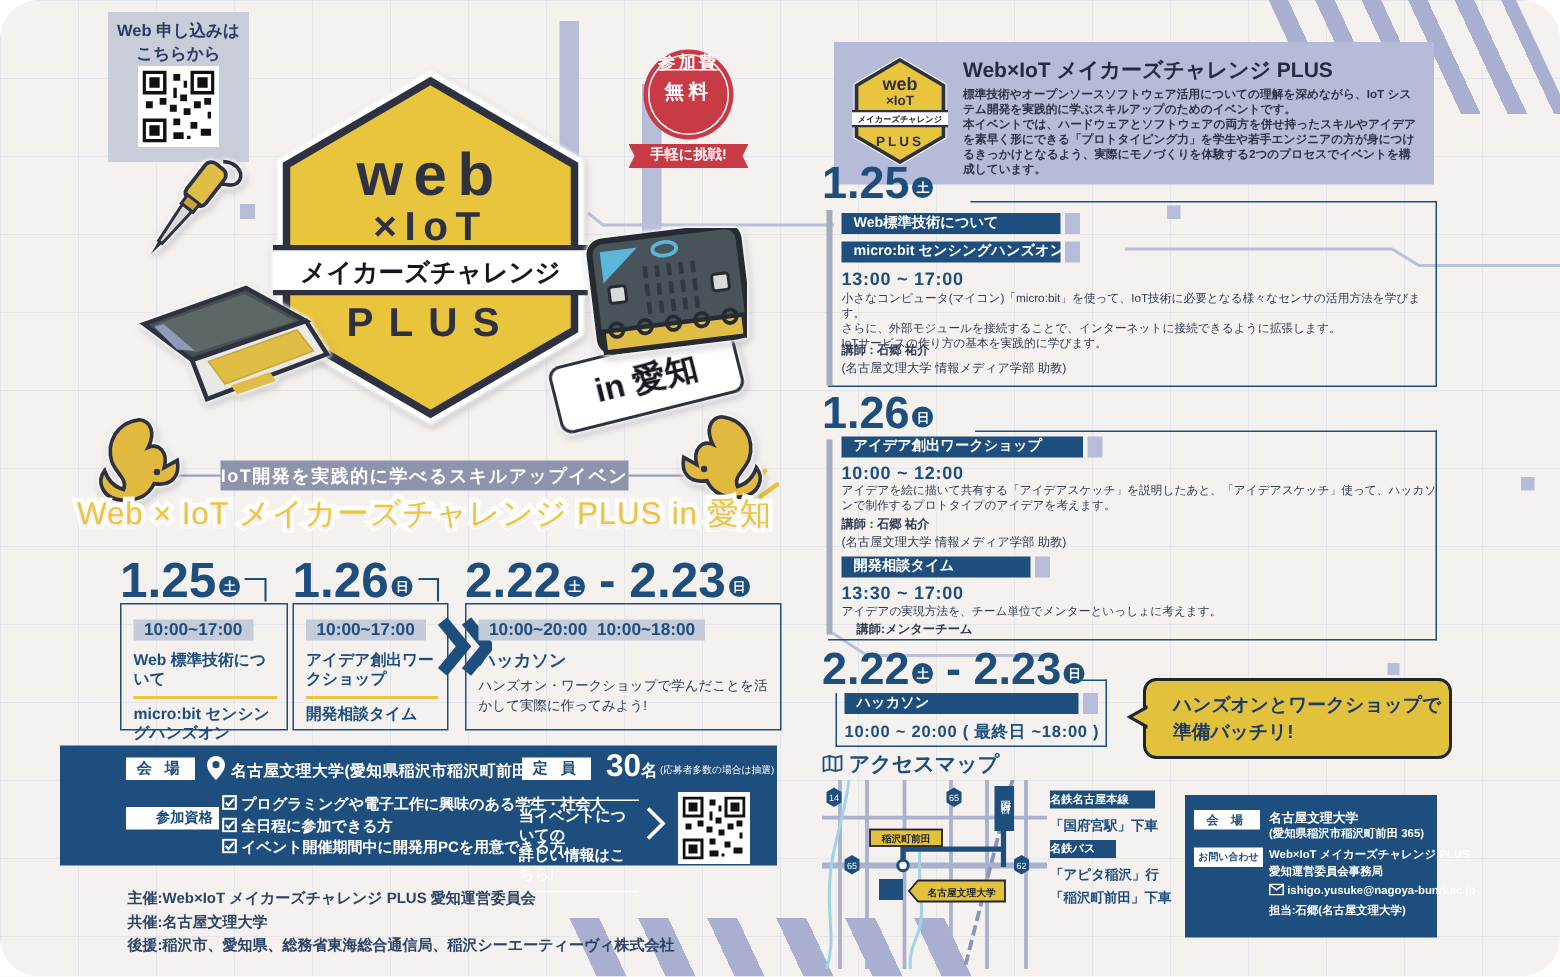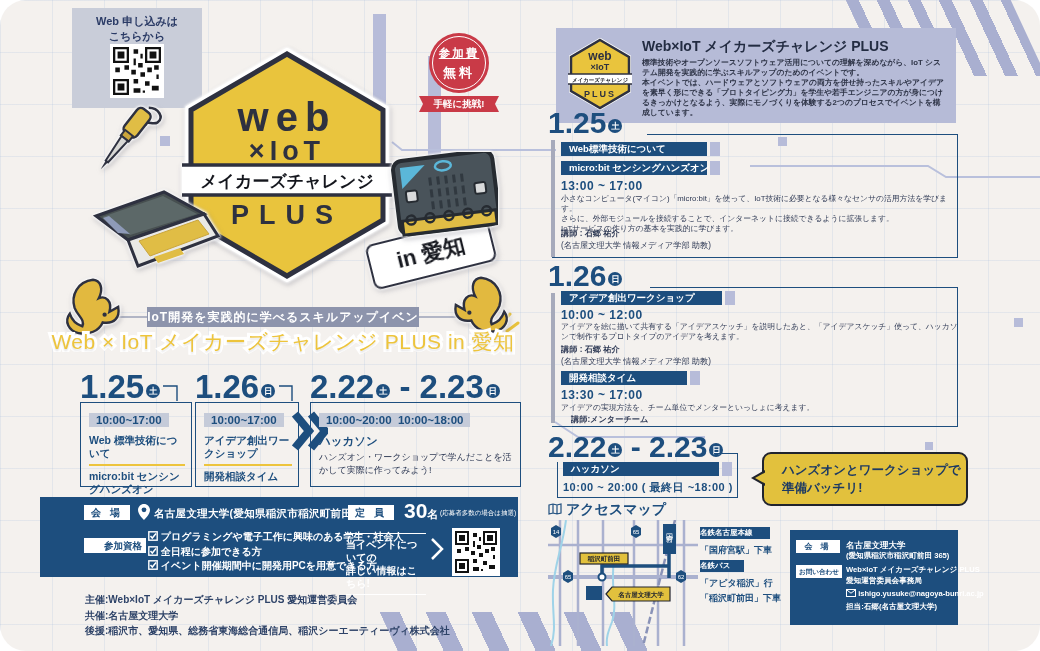--- a/index.html
+++ b/index.html
@@ -6,26 +6,26 @@
   body{font-family:"Liberation Sans","DejaVu Sans",sans-serif;}
   .poster{position:relative;width:1040px;height:651px;background:#f4f1ee;border-radius:26px;overflow:hidden;
     background-image:
       linear-gradient(to right, rgba(176,195,224,0.25) 1px, transparent 1px),
       linear-gradient(to bottom, rgba(176,195,224,0.25) 1px, transparent 1px);
     background-size:52px 52px;}
   .abs{position:absolute;}
   .sq{position:absolute;background:#b7bcd9;}
   .vbar{position:absolute;background:#b7bcd9;width:13px;}
   .stripes{position:absolute;transform:skewX(25deg);background:repeating-linear-gradient(90deg,#a9afd0 0 13px,transparent 13px 31px);}
-  .qrbox{position:absolute;left:72px;top:8px;width:130px;height:100px;background:#c9cdd9;text-align:center;}
+  .qrbox{position:absolute;left:72px;top:8px;width:94px;height:100px;background:#c9cdd9;text-align:center;}
   .qrbox .t{font-size:11px;font-weight:bold;color:#2b3b66;line-height:15px;margin-top:6px;}
   .qrw{background:#fff;display:inline-block;padding:3px;line-height:0;}
   .feecircle{position:absolute;left:429px;top:33px;width:60px;height:60px;border-radius:50%;background:#c93a47;color:#fff;text-align:center;}
   .feecircle::after{content:"";position:absolute;left:3px;top:3px;right:3px;bottom:3px;border:1.4px solid #fff;border-radius:50%;}
-  .feecircle .l1{font-size:11.5px;font-weight:bold;letter-spacing:2px;margin-top:13px;text-decoration:underline;}
+  .feecircle .l1{font-size:11.5px;font-weight:bold;letter-spacing:2px;margin-top:1px;text-decoration:underline;}
   .feecircle .l2{font-size:13px;font-weight:bold;letter-spacing:3px;margin-top:3px;}
   .ribbon{position:absolute;left:419px;top:96px;width:80px;height:16px;background:#c93a47;color:#fff;font-size:9.5px;font-weight:bold;
     text-align:center;line-height:16px;clip-path:polygon(0 0,100% 0,95% 50%,100% 100%,0 100%,5% 50%);}
   .logo-txt{position:absolute;text-align:center;color:#2e3140;font-weight:900;}
   .inaichi{position:absolute;left:368px;top:230px;width:122px;height:42px;background:#fff;border:2.5px solid #2e3140;border-radius:8px;
     transform:rotate(-14deg);text-align:center;color:#16181f;font-weight:900;line-height:42px;}
   .tagbar{position:absolute;left:147px;top:307px;width:272px;height:20px;background:#8d94ac;color:#fff;font-size:12px;font-weight:bold;
     text-align:center;line-height:20px;letter-spacing:1px;}
   .headline{position:absolute;left:48px;top:328px;width:470px;text-align:center;font-size:21px;font-weight:400;letter-spacing:.5px;}
   .headline .stroke{position:absolute;left:0;top:0;width:100%;-webkit-text-stroke:6px #ffffff;color:#fff;}

